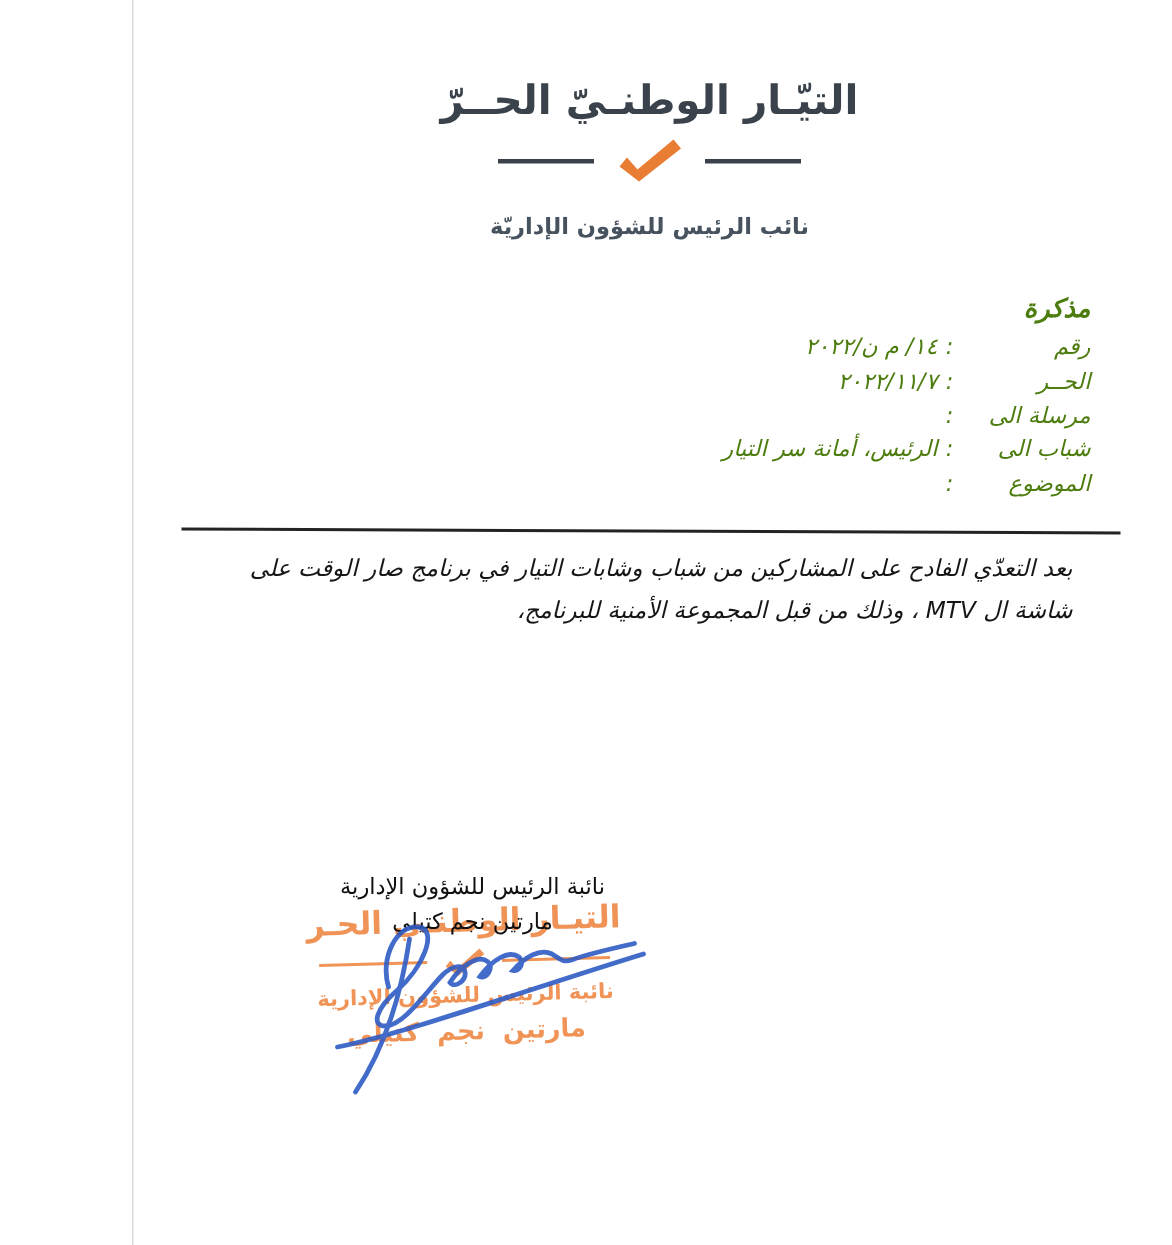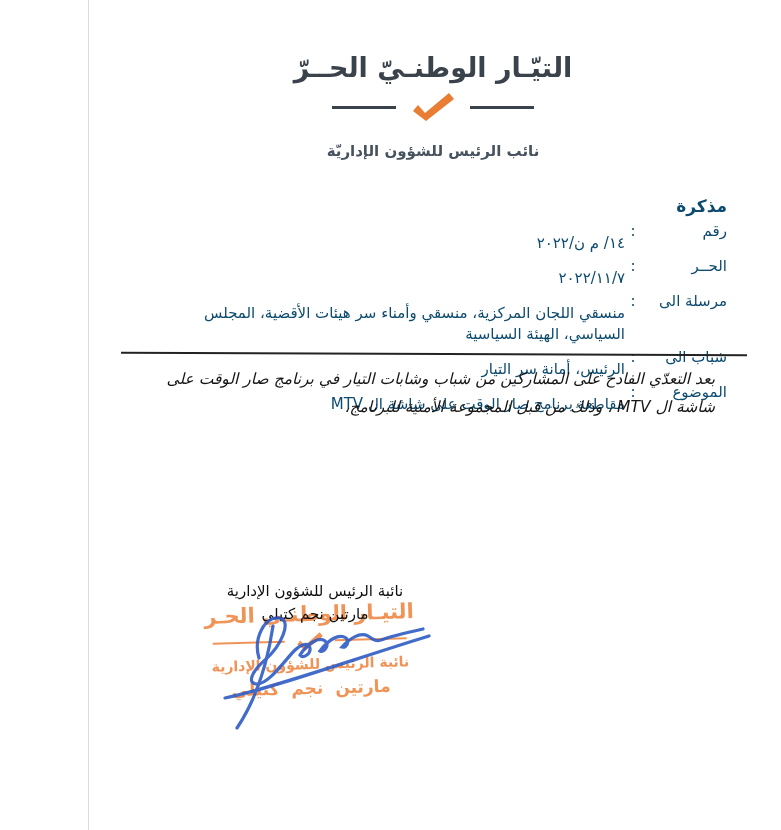--- a/index.html
+++ b/index.html
@@ -13,26 +13,26 @@
   .header{position:absolute;top:52px;left:0;right:0;text-align:center;}
   .logo-text{
     font-size:27px;font-weight:bold;color:#3a424b;letter-spacing:.5px;line-height:1.2;
   }
   .logo-row{display:flex;align-items:center;justify-content:center;gap:14px;margin-top:8px;height:30px;}
   .logo-dash{width:64px;height:3px;background:#3a424b;}
   .logo-check{width:46px;height:30px;display:block;}
   .subtitle{margin-top:20px;font-size:15px;font-weight:bold;color:#47525f;letter-spacing:.3px;}
 
   
-  .memo{position:absolute;top:196px;right:54px;left:60px;font-size:15px;color:#0c4a6e;}
+  .memo{position:absolute;top:196px;right:54px;left:60px;font-size:15px;color:#4d7c0f;font-style:italic;}
   .memo-title{font-size:17px;font-weight:bold;margin-bottom:5px;}
   .memo-row{display:flex;align-items:flex-start;line-height:1.45;margin-bottom:1px;}
   .memo-label{width:86px;flex:0 0 86px;}
   .memo-sep{width:16px;flex:0 0 16px;text-align:center;}
-  .memo-value{max-width:492px;margin-top:12px;}
+  .memo-value{max-width:492px;}
 
   
   .divider{position:absolute;top:353px;right:34px;left:36px;height:2px;background:#232323;transform:rotate(.25deg);}
 
   
   .body-text{position:absolute;top:366px;right:66px;left:62px;font-size:15.5px;line-height:1.78;text-align:right;}
   .body-text p{margin:0 0 17px 0;font-style:italic;}
 
   
   .sig-text{position:absolute;top:580px;left:108px;width:244px;text-align:center;z-index:2;font-size:15px;color:#101010;}
@@ -81,33 +81,31 @@
 
     <div class="memo-row">
       <div class="memo-label">الحــر</div>
       <div class="memo-sep">:</div>
       <div class="memo-value">٢٠٢٢/١١/٧</div>
     </div>
 
     <div class="memo-row">
       <div class="memo-label">مرسلة الى</div>
       <div class="memo-sep">:</div>
-      <div class="memo-value">منسقي اللجان المركزية، منسقي وأمناء سر هيئات الأقضية، المجلس السياسي، الهيئة السياسية</div>
     </div>
 
     <div class="memo-row">
       <div class="memo-label">شباب الى</div>
       <div class="memo-sep">:</div>
       <div class="memo-value">الرئيس، أمانة سر التيار</div>
     </div>
 
     <div class="memo-row">
       <div class="memo-label">الموضوع</div>
       <div class="memo-sep">:</div>
-      <div class="memo-value">مقاطعة برنامج صار الوقت على شاشة ال MTV</div>
     </div>
   </div>
 
   <div class="divider"></div>
 
   <div class="body-text">
     <p>بعد التعدّي الفادح على المشاركين من شباب وشابات التيار في برنامج صار الوقت على شاشة ال MTV ، وذلك من قبل المجموعة الأمنية للبرنامج،</p>
   </div>
 
   <div class="sig-text">

